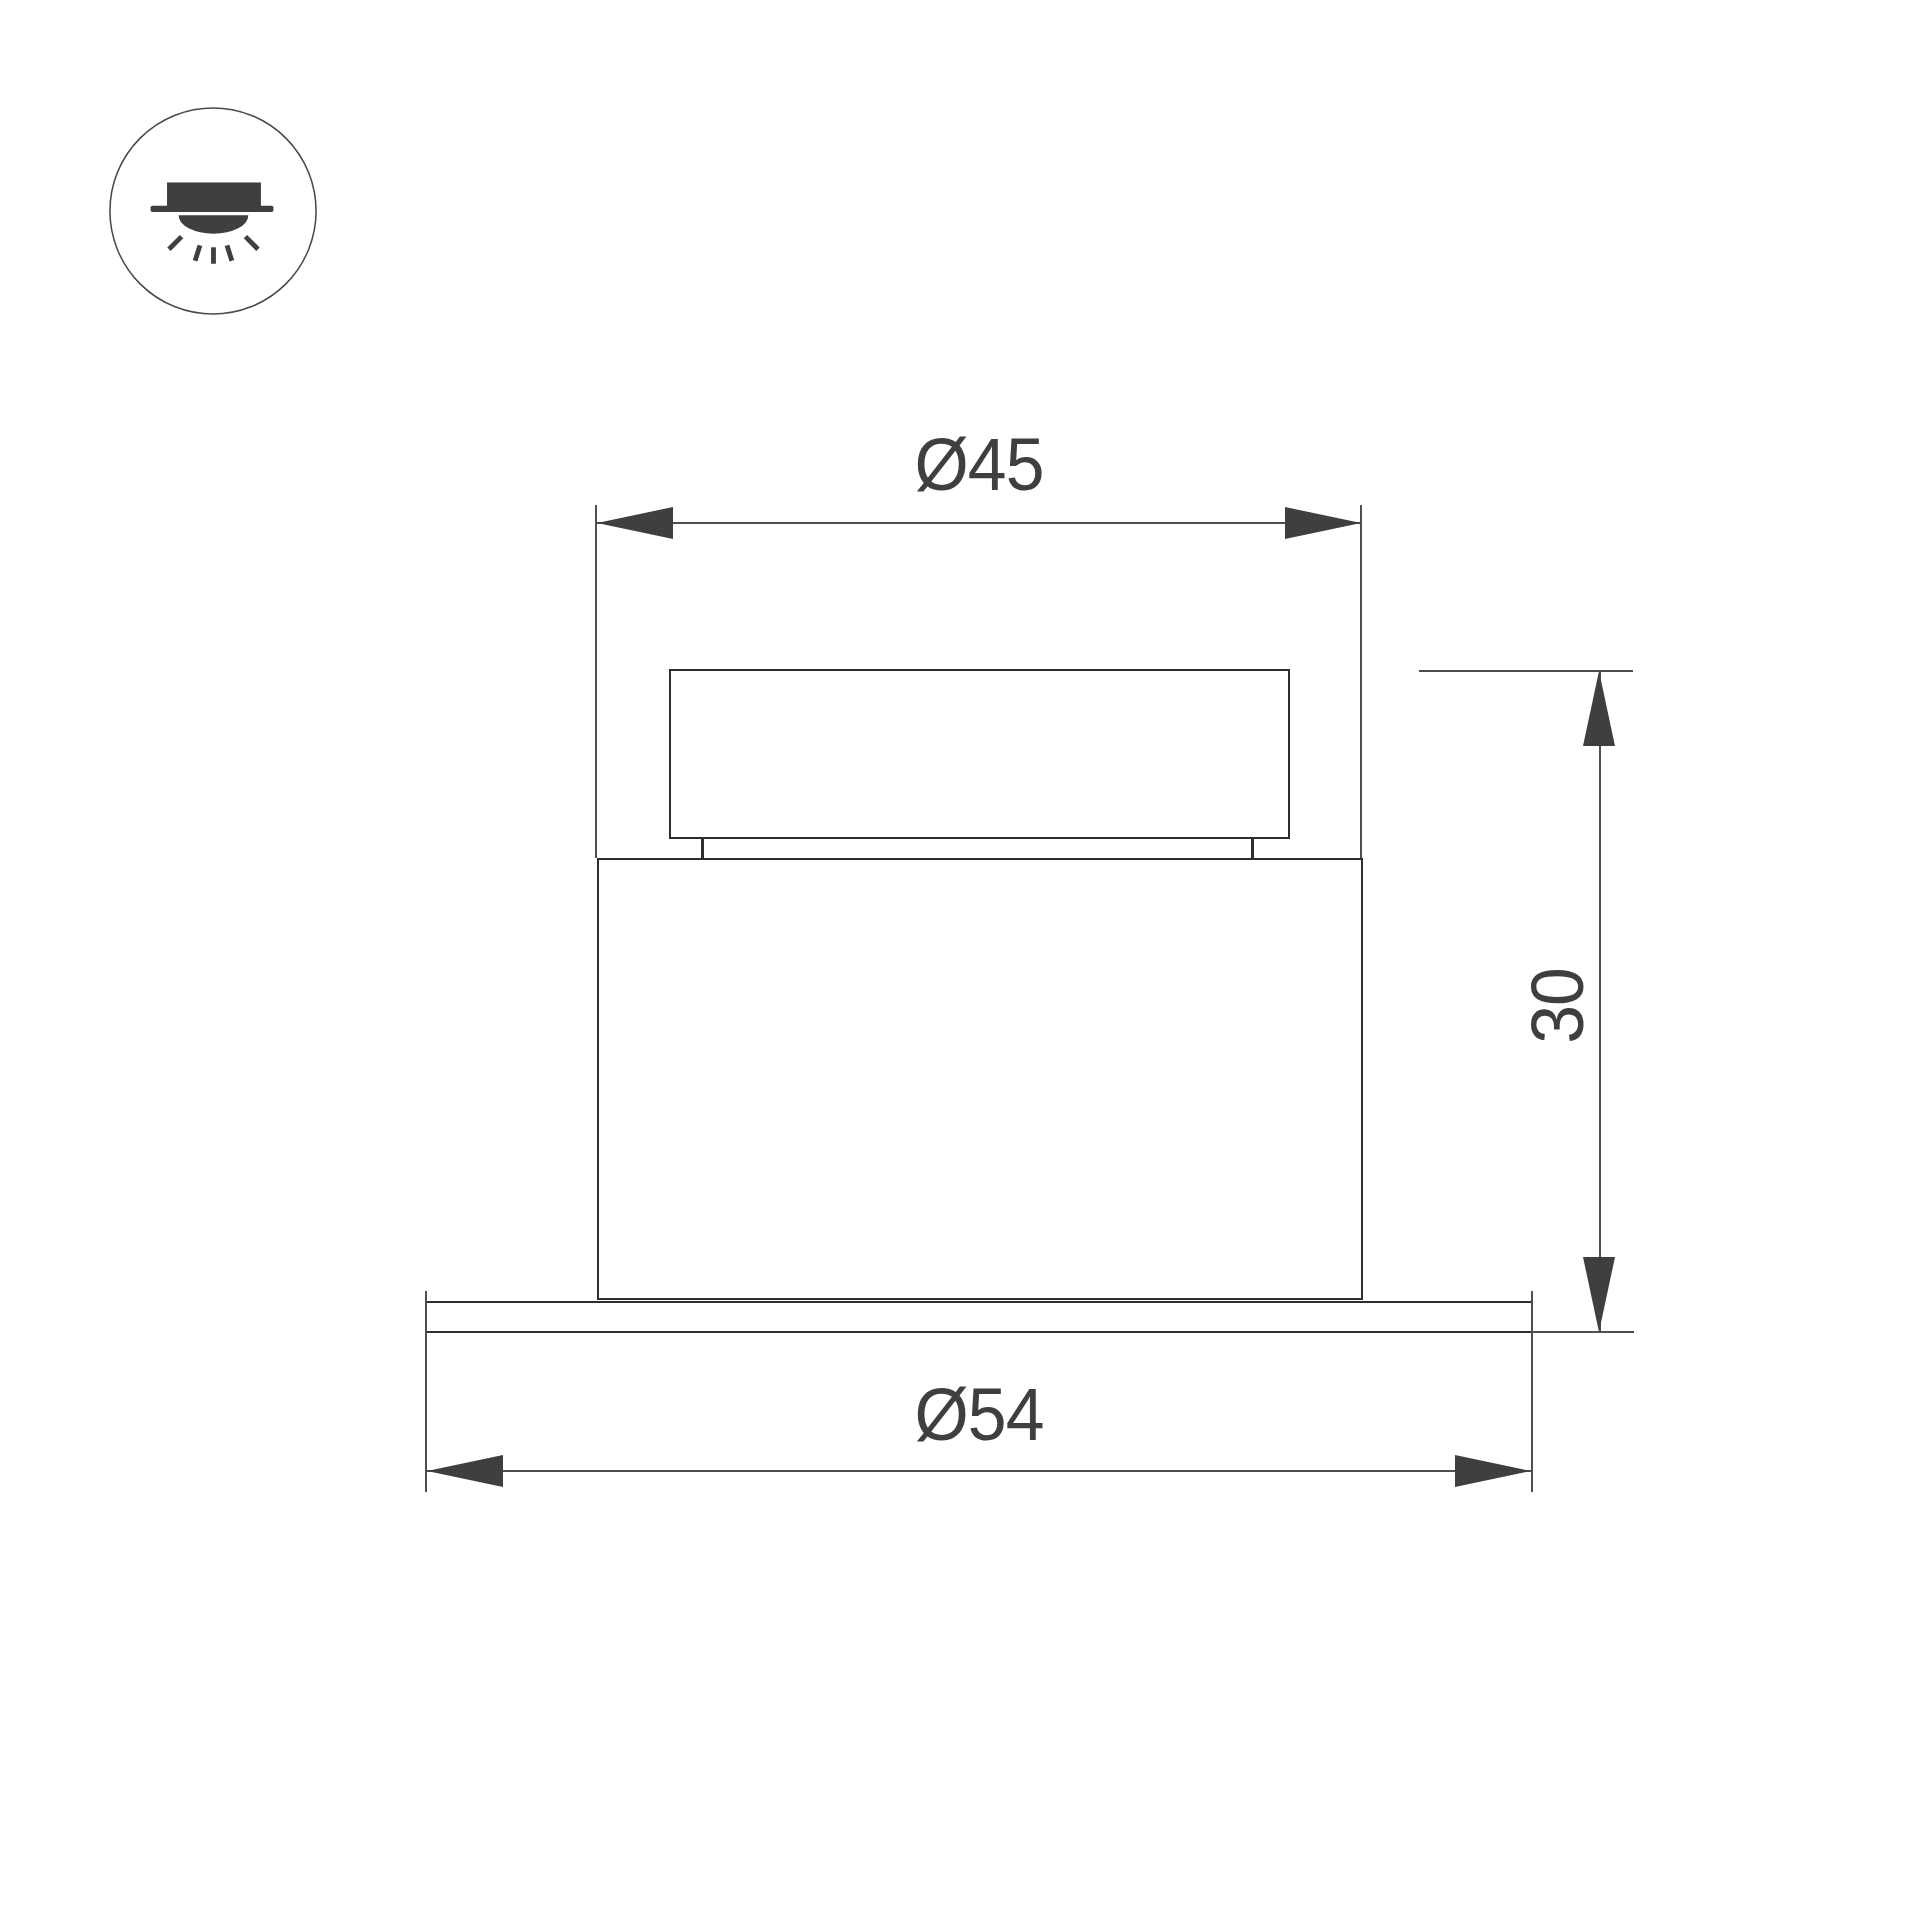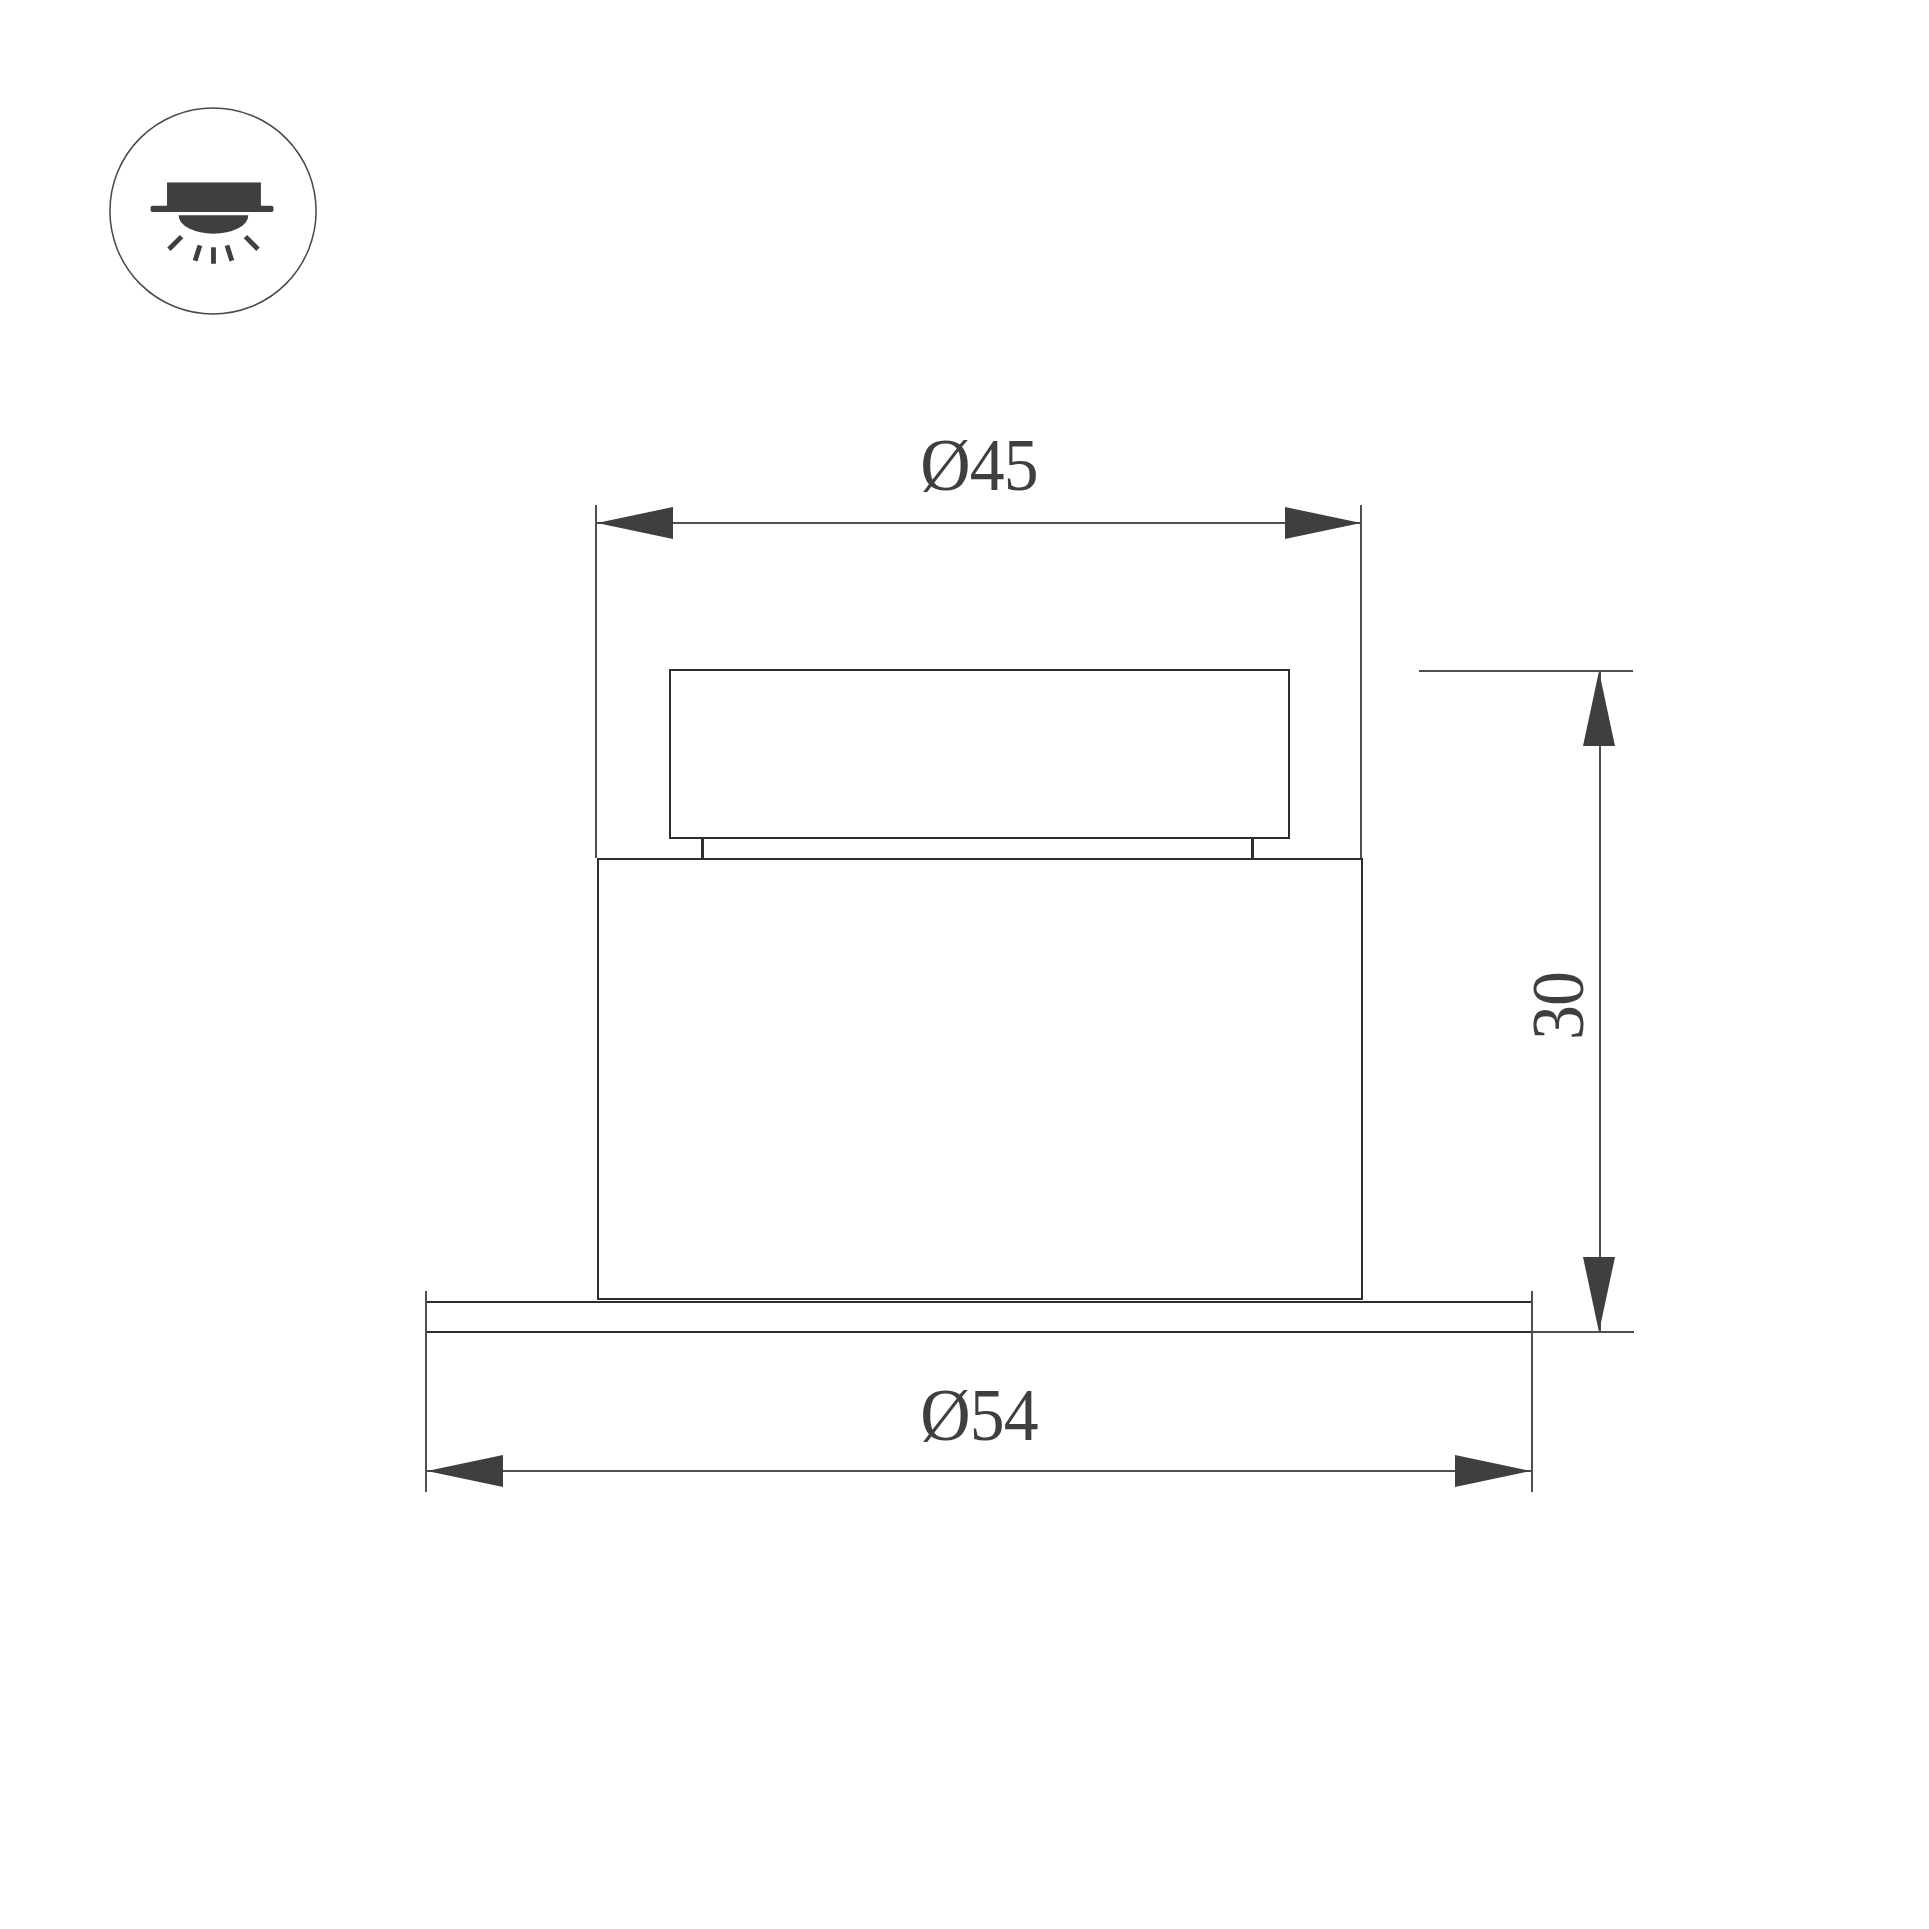--- a/index.html
+++ b/index.html
@@ -8,21 +8,21 @@
     --arrow:#3f3f41;
     --text:#3f3f41;
     --bg:#ffffff;
   }
   html,body{margin:0;padding:0;background:var(--bg);}
   #stage{
     position:relative;
     width:1929px;height:1711px;
     background:var(--bg);
     overflow:hidden;
-    font-family:Liberation Serif, serif;
+    font-family:Liberation Sans, sans-serif;
   }
   .abs{position:absolute;}
   
   .part{position:absolute;background:#fff;border:2.9px solid var(--outline);box-sizing:border-box;}
   .vline-thick{position:absolute;width:2.9px;background:var(--outline);}
   
   .dline-h{position:absolute;height:1.9px;background:var(--dimline);}
   .dline-v{position:absolute;width:1.9px;background:var(--dimline);}
   
   .arrow{position:absolute;width:0;height:0;}

